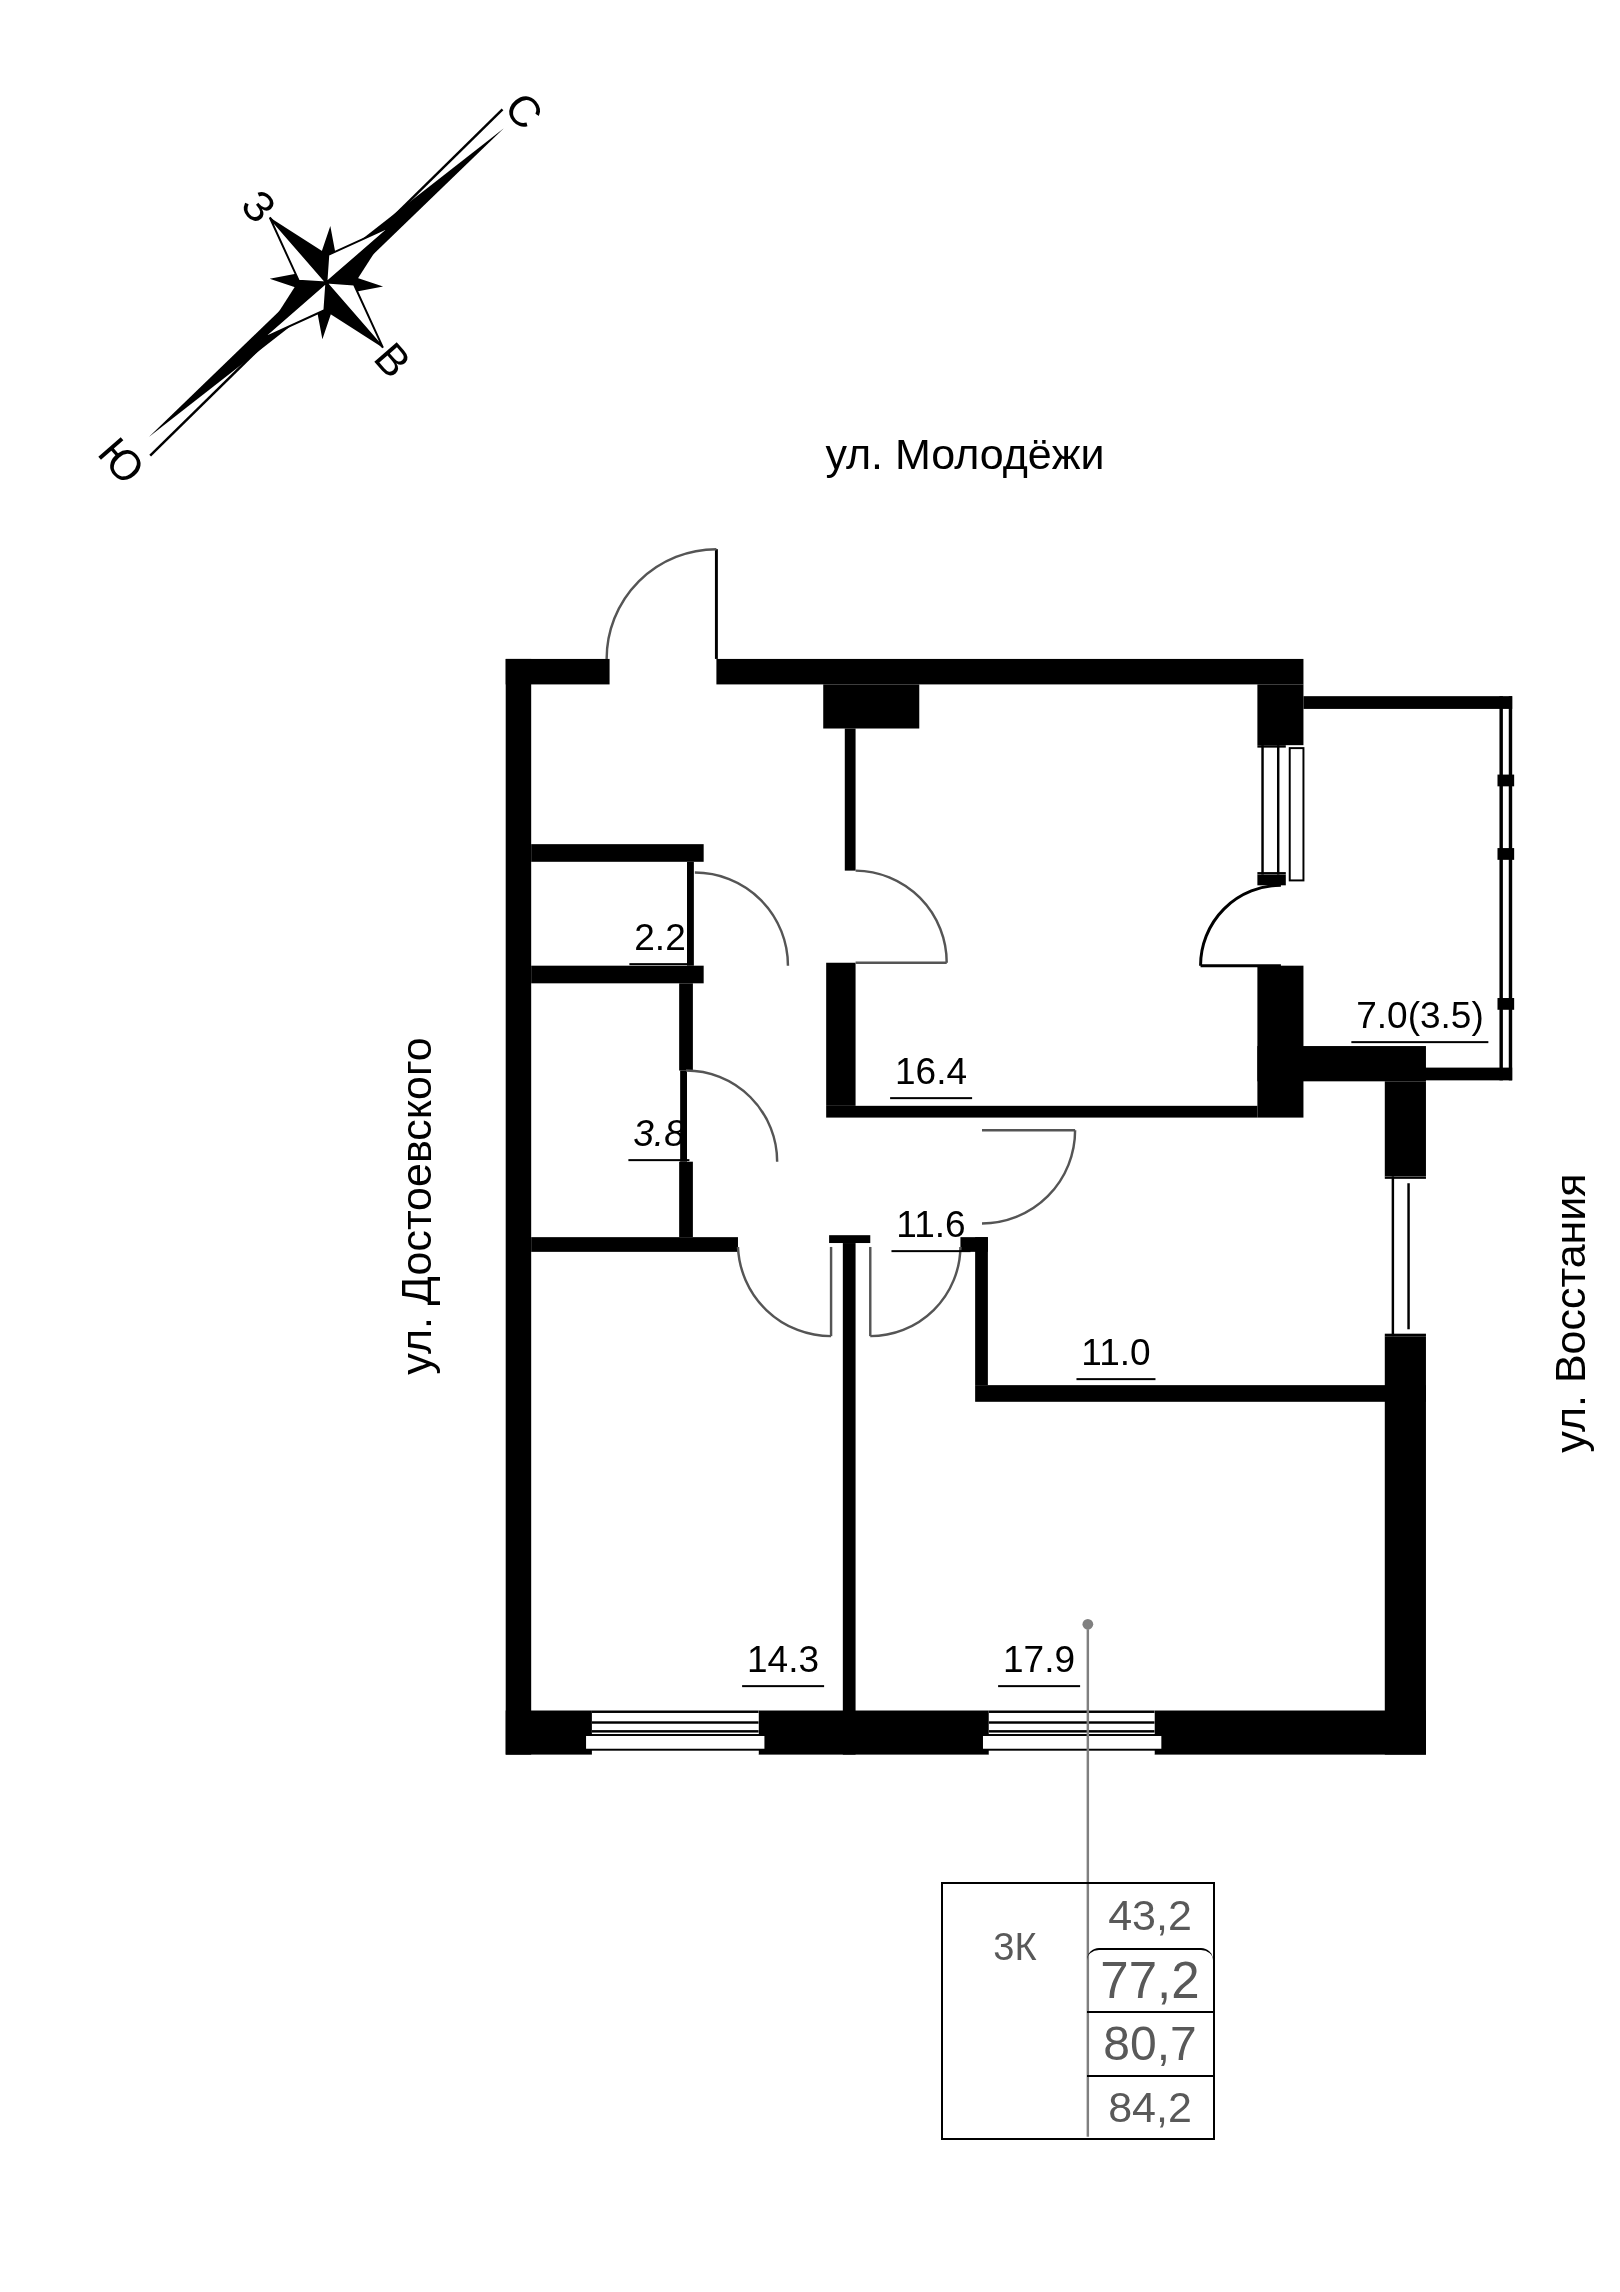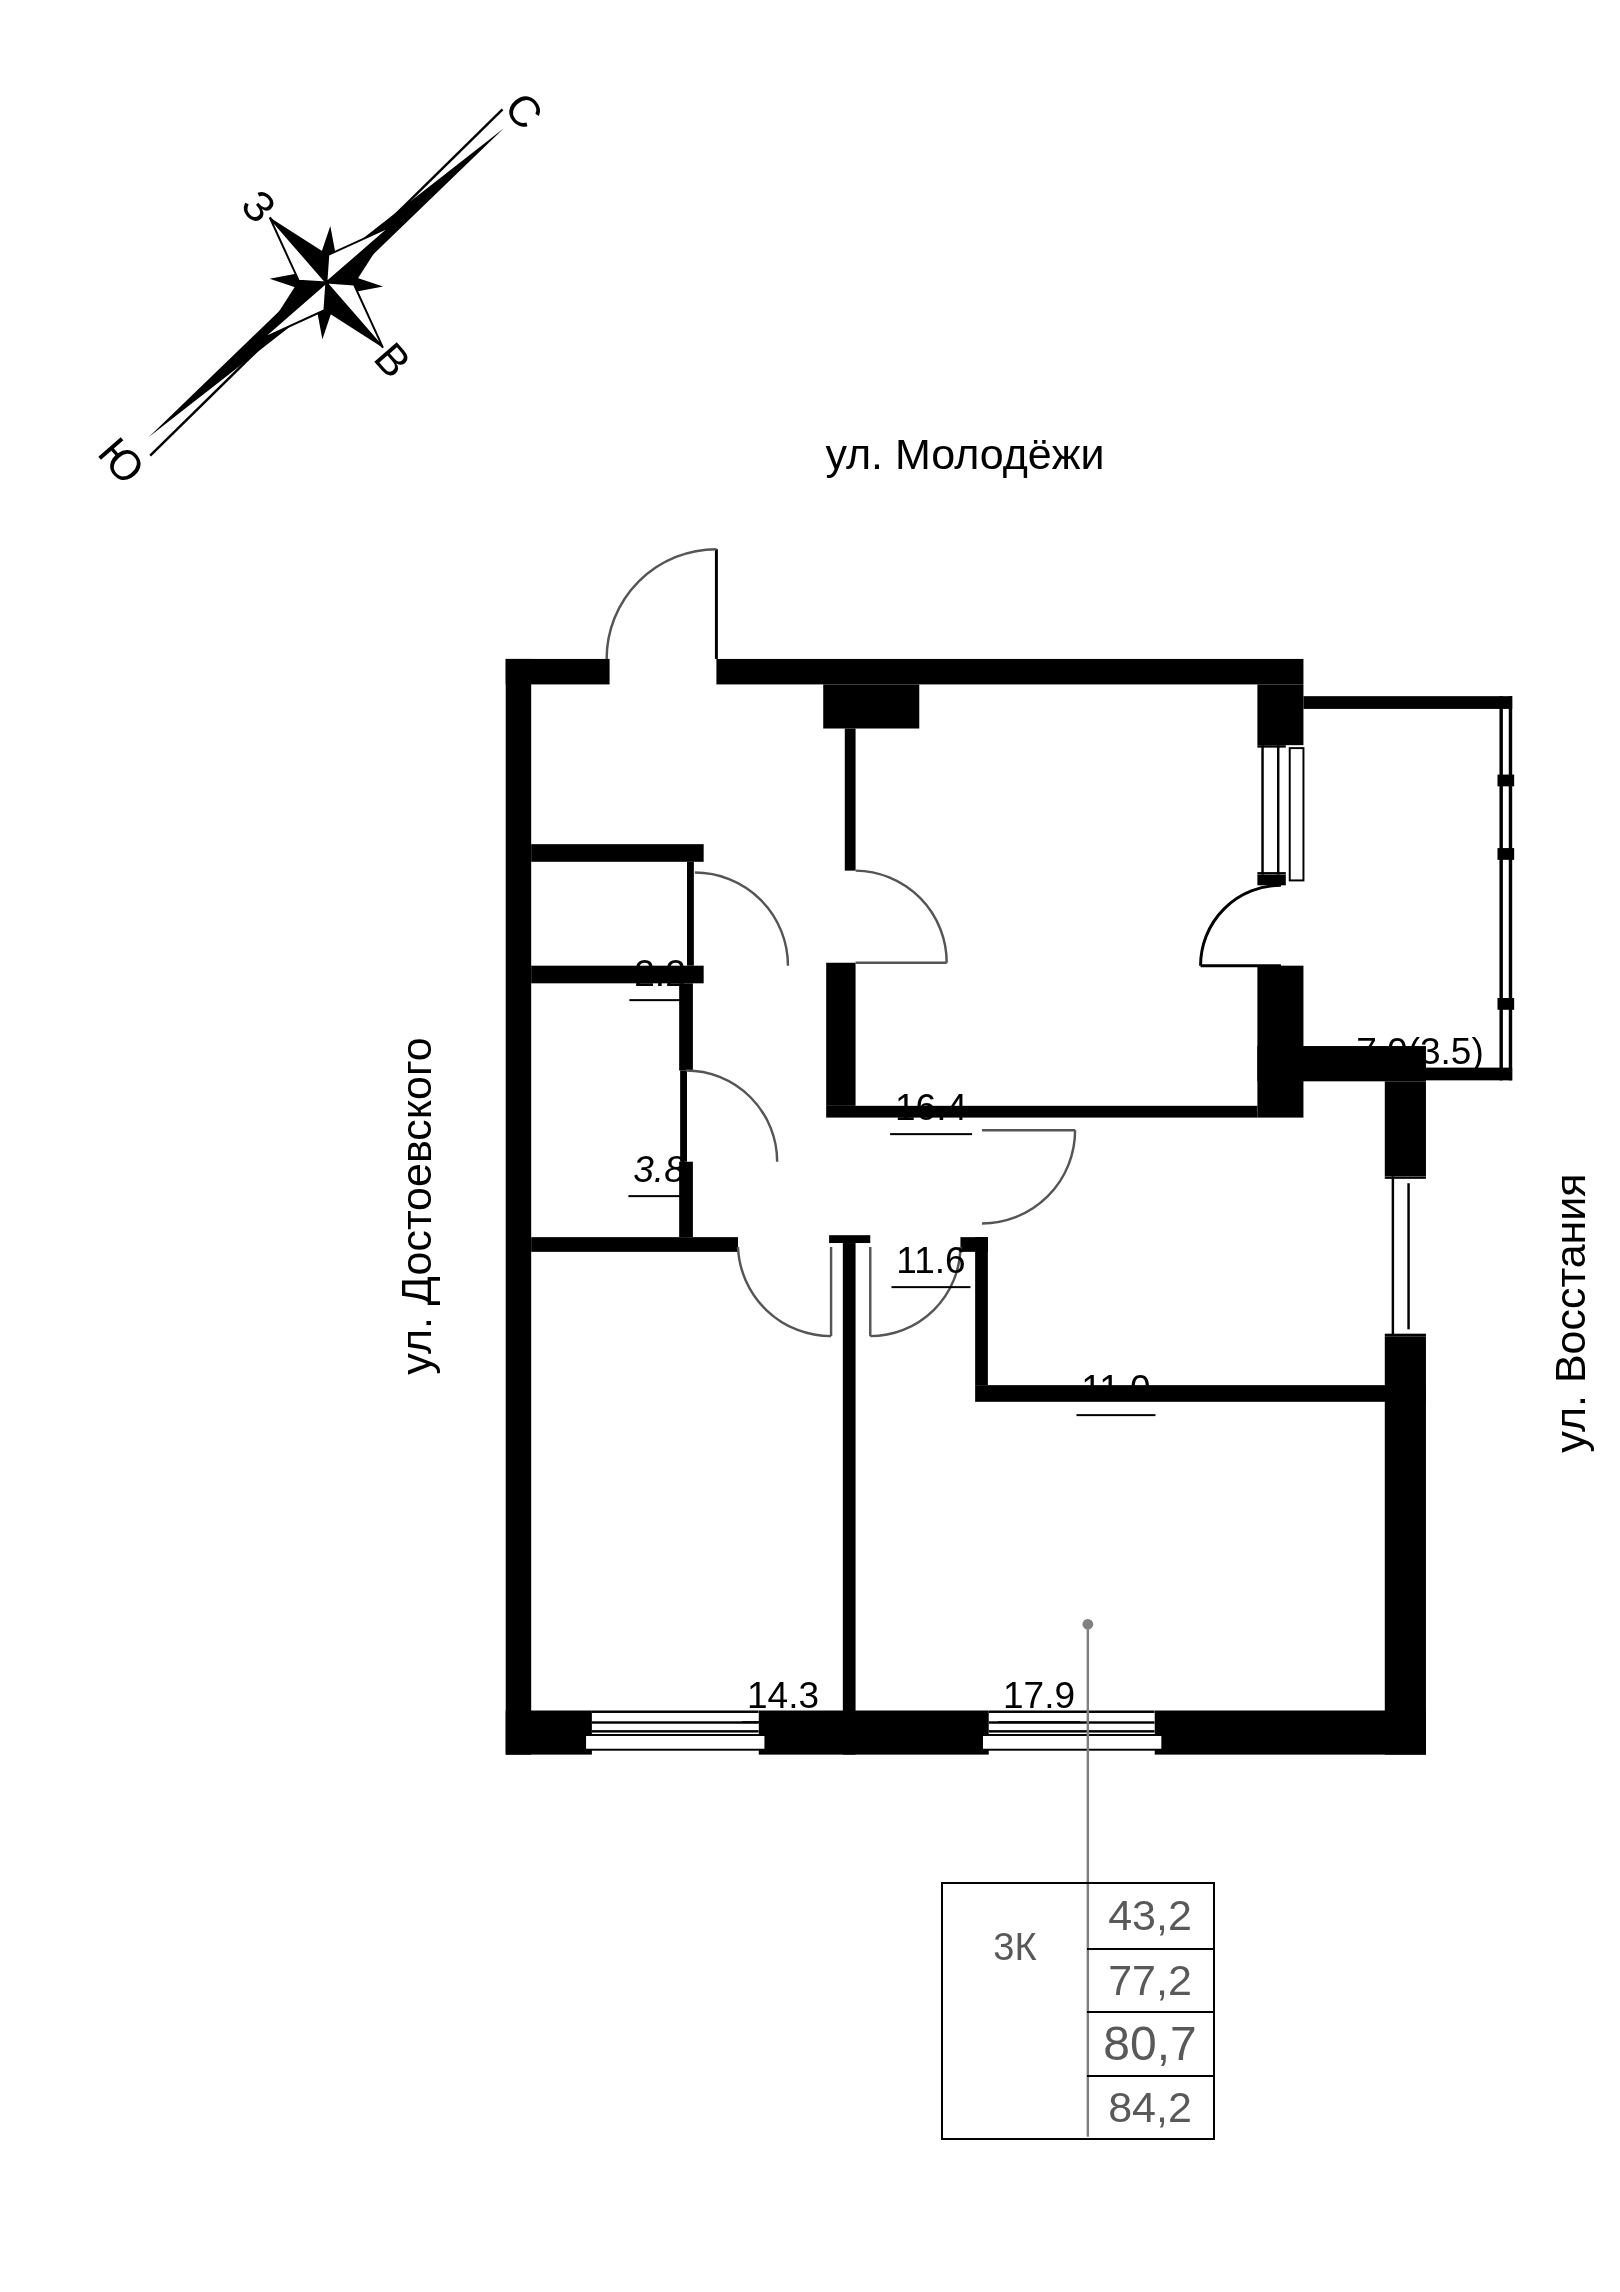--- a/index.html
+++ b/index.html
@@ -7,33 +7,33 @@
     position:relative;width:1620px;height:2293px;background:#ffffff;overflow:hidden;
     font-family:"Liberation Sans", sans-serif;
   }
   .plan-svg{position:absolute;left:0;top:0;width:1620px;height:2293px;}
   .lbl{position:absolute;transform:translate(-50%,-50%);white-space:nowrap;color:#000;}
   .street{font-size:43px;}
   .street.vert{transform:translate(-50%,-50%) rotate(-90deg);}
   .room-label{
     position:absolute;transform:translate(-50%,-50%);
     font-size:37px;color:#000;white-space:nowrap;
-    border-bottom:2.9px solid #000;padding:0 4.9px 4.9px 4.9px;line-height:1.05;margin-top:36px;
+    border-bottom:2.9px solid #000;padding:0 4.9px 4.9px 4.9px;line-height:1.05;
   }
   .info-table{
     position:absolute;left:941px;top:1882px;width:274px;height:258px;
     box-sizing:border-box;border:2.9px solid #000;
     display:grid;grid-template-columns:144px 1fr;grid-template-rows:repeat(4,1fr);
     color:#595959;
   }
   .info-table div{display:flex;align-items:center;justify-content:center;box-sizing:border-box;background:transparent;}
   .cell-type{grid-column:1;grid-row:1/3;font-size:38px;}
   .cell-number{grid-column:1;grid-row:3/5;border-top:2.9px solid #000;font-size:37px;}
   .cell-v1{grid-column:2;grid-row:1;font-size:43px;}
-  .cell-v2{grid-column:2;grid-row:2;border-top:2.9px solid #000;font-size:43px;}
+  .cell-v2{grid-column:2;grid-row:2;border-top:2.9px solid #000;font-size:51px;border-radius:12px;}
   .cell-v3{grid-column:2;grid-row:3;border-top:2.9px solid #000;font-size:48px;}
   .cell-v4{grid-column:2;grid-row:4;border-top:2.9px solid #000;font-size:43px;}
 </style>
 </head>
 <body>
 
 <div class="canvas">
 
   <svg class="plan-svg" viewBox="0 0 1653 2339">
 

